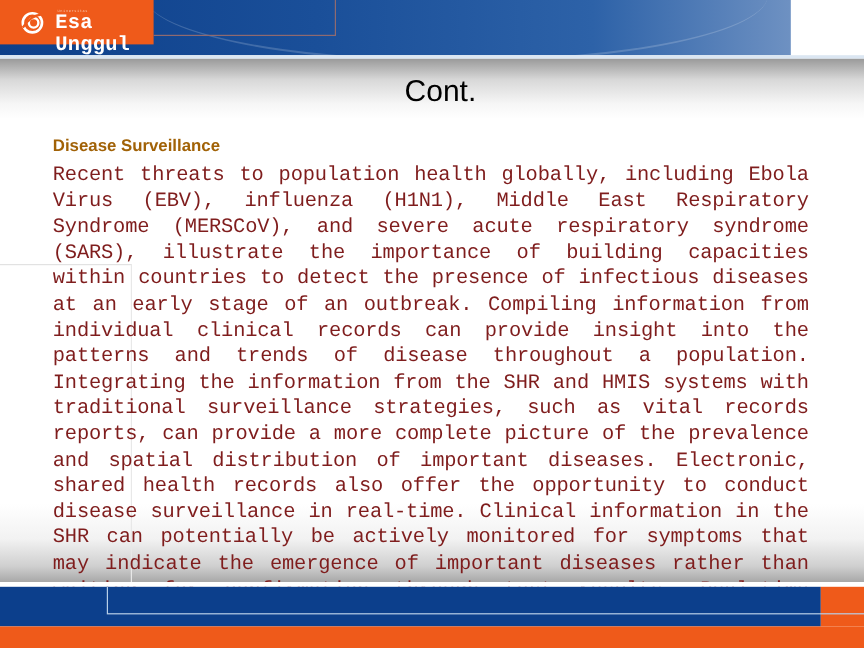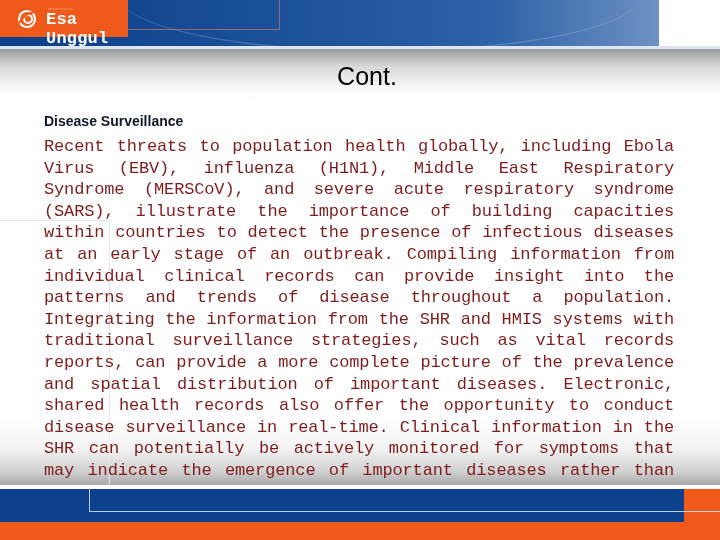--- a/index.html
+++ b/index.html
@@ -22,21 +22,21 @@
     background: linear-gradient(180deg, #ffffff 0%, #f2f2f2 45%, #cfcfcf 80%, #a8a8a8 100%); }
   .vline-left { position:absolute; left:0; top:220px; width:110px; height:1px; background:#e2e2e2; }
   .vline { position:absolute; left:109px; top:220px; width:1px; height:265px; background:#e8e8e8; }
   .footer-white { position:absolute; left:0; top:485px; width:720px; height:4px; background:#ffffff; }
   .footer-blue { position:absolute; left:0; top:489px; width:684px; height:33px; background:#0c3f8c; }
   .footer-orange-right { position:absolute; left:684px; top:489px; width:36px; height:33px; background:#ef5a1a; }
   .footer-orange { position:absolute; left:0; top:522px; width:720px; height:18px; background:#ef5a1a; }
   .footer-line-h { position:absolute; left:90px; top:511px; width:630px; height:1px; background:#b8cfe8; }
   .footer-line-v { position:absolute; left:89px; top:489px; width:1px; height:23px; background:#b8cfe8; }
   .title { position:absolute; left:0; top:62px; width:734px; text-align:center; font-size:25px; color:#000; }
-  .subtitle { position:absolute; left:44px; top:113px; font-size:14px; font-weight:bold; color:#0f172a; }
+  .subtitle { position:absolute; left:44px; top:113px; font-size:14px; font-weight:bold; color:#a16207; }
   .body-text { position:absolute; left:44px; top:136px; width:630px; font-size:17px; line-height:21.6px; color:#7f1d1d; text-align:justify; font-family:Liberation Mono, monospace; letter-spacing:-0.15px; }
 </style>
 </head>
 <body>
 
 <div class="header">
   <div class="swoosh"></div>
   <div class="header-line"></div>
   <div class="header-vline"></div>
   <div class="logo-box">

